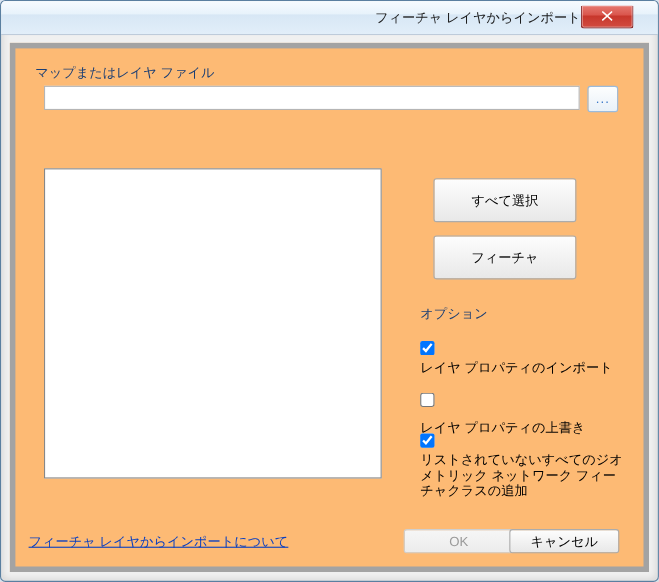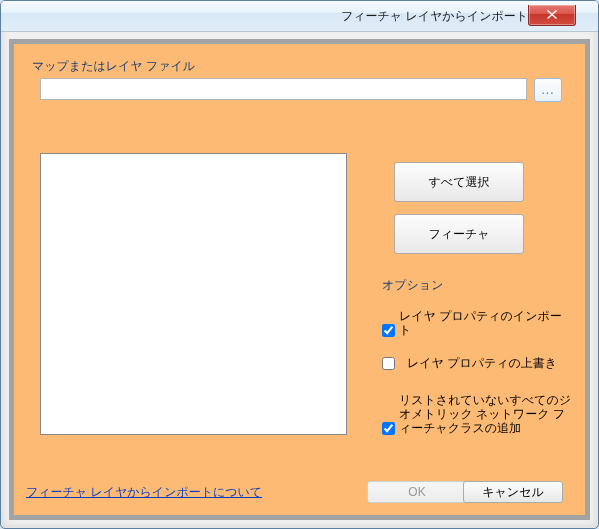--- a/index.html
+++ b/index.html
@@ -27,21 +27,21 @@
   .path-input{position:absolute;left:26px;top:34px;width:487px;height:22px;border:1px solid #b5b5b5;background:#fff;box-sizing:border-box;padding:2px 4px;font-family:inherit;font-size:12px;}
   .browse-btn{position:absolute;left:520px;top:34px;width:26px;height:22px;border:1px solid #9bbbdc;background:linear-gradient(to bottom,#fdfefe,#e9f1f8);border-radius:3px;display:flex;align-items:center;justify-content:center;cursor:pointer;}
   .browse-btn span{color:#3a79c9;letter-spacing:1px;}
 
   .listbox{position:absolute;left:26px;top:109px;width:305px;height:280px;border:1px solid #888;background:#fff;overflow:auto;}
 
   .side-btn{position:absolute;left:380px;width:130px;height:40px;border:1px solid #acacac;background:linear-gradient(to bottom,#fdfdfd,#e8e8e8);border-radius:3px;cursor:pointer;font-family:inherit;font-size:12px;}
   .btn-selall{top:118px;}
   .btn-clr{top:170px;}
 
-  .chk-row{position:absolute;left:368px;display:flex;align-items:flex-end;gap:4px;max-width:190px;}
+  .chk-row{position:absolute;left:368px;display:flex;align-items:flex-start;gap:4px;max-width:190px;flex-direction:column;}
   .chk-row input{margin:1px 0 0 0;}
   .chk-row label{line-height:14px;}
   .chk1{top:265px;}
   .chk2{top:312px;gap:12px;}
   .chk3{top:349px;}
 
   .help-link{position:absolute;left:12px;bottom:14px;color:#0a3fc0;text-decoration:underline;cursor:pointer;margin-top:48px;}
 
   .dlg-btn{position:absolute;bottom:12px;width:100px;height:22px;border:1px solid #acacac;background:linear-gradient(to bottom,#fdfdfd,#e8e8e8);border-radius:3px;font-family:inherit;font-size:12px;}
   .btn-ok{right:118px;color:#9a9a9a;border-color:#cfcfcf;background:linear-gradient(to bottom,#f6f6f6,#ececec);cursor:default;}

